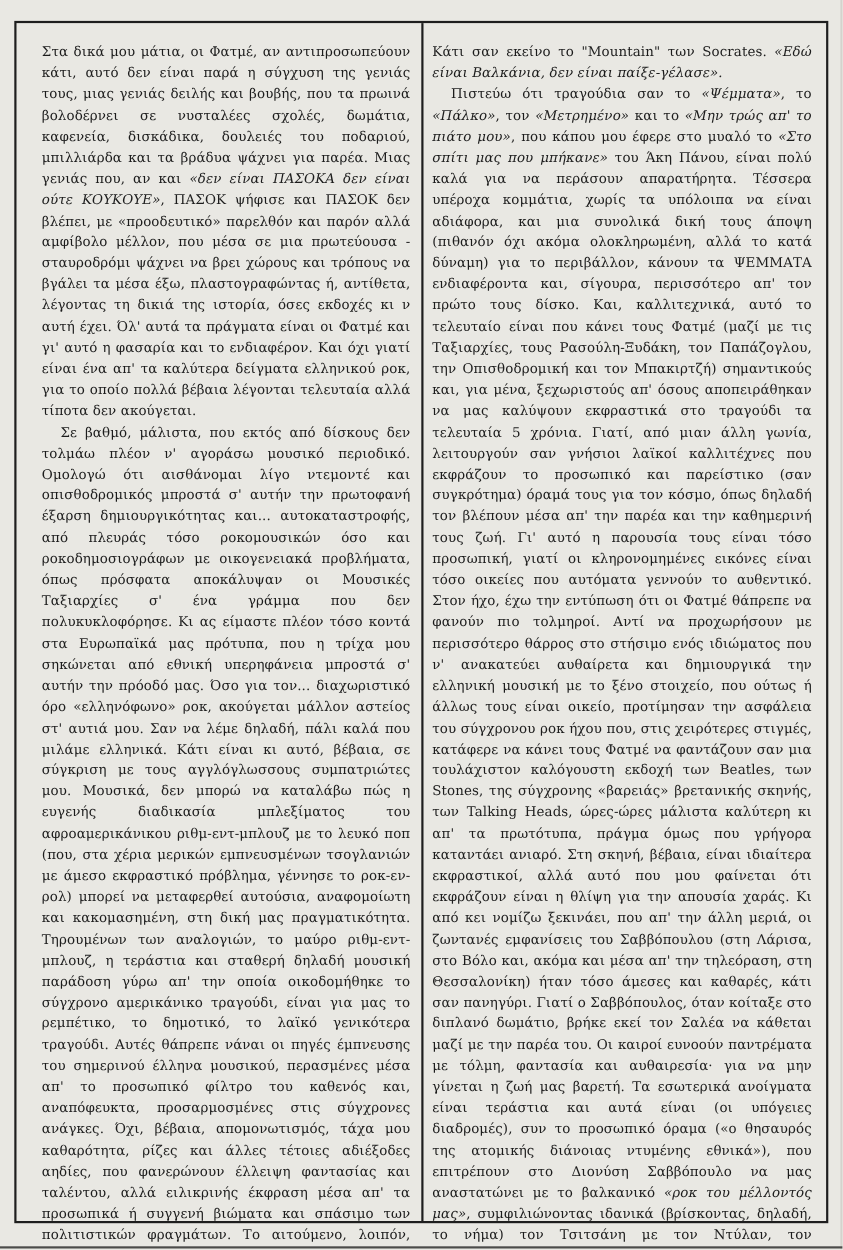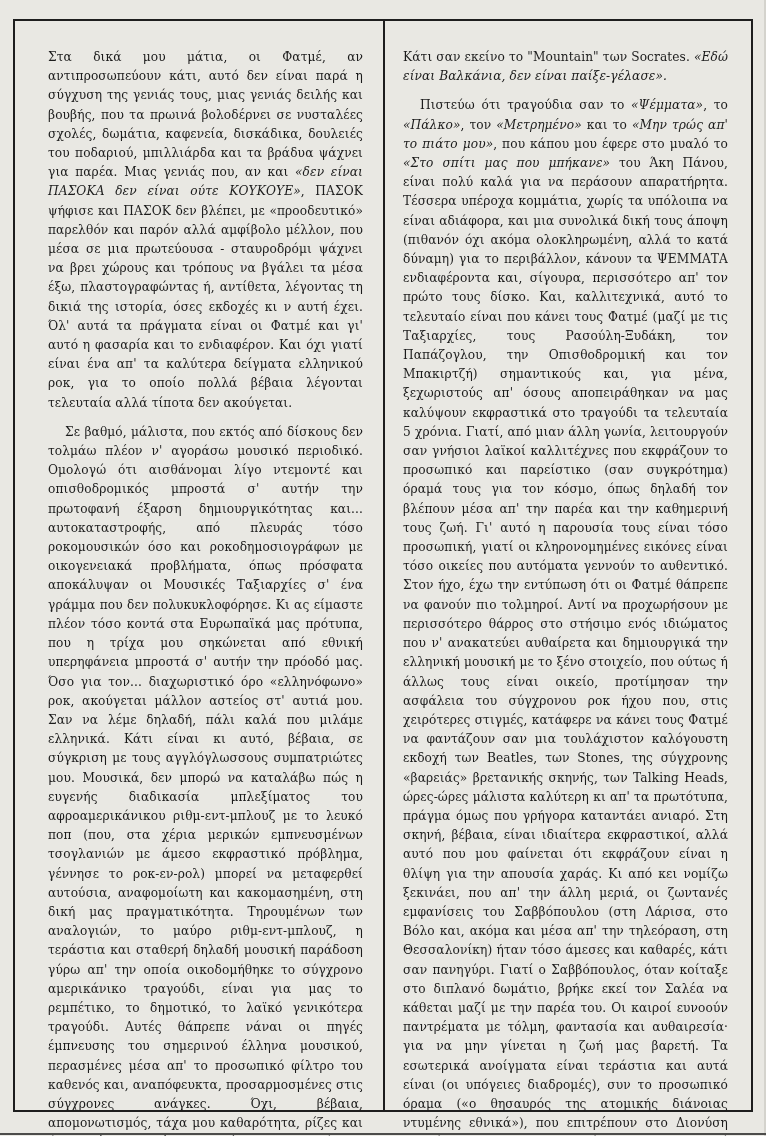--- a/index.html
+++ b/index.html
@@ -27,21 +27,21 @@
   .col {
     box-sizing: border-box;
     font-size: 12.2px;
     line-height: 19.2px;
     letter-spacing: 0.1px;
   }
   .col-left  { width: 368px; padding: 17px 10px 0 23px; }
   .divider   { width: 2px; background: #1e1e1e; }
   .col-right { width: 366px; padding: 17px 13px 0 8px; }
   .col p {
-    margin: 10px;
+    margin: 0;
     text-align: justify;
     -webkit-hyphens: auto;
     hyphens: auto;
   }
   .col p.indent { text-indent: 17px; }
   .it { font-style: italic; }
   .scan-bottom-edge {
     position: absolute;
     left: 0; right: 0; bottom: 1px;
     height: 2px;

